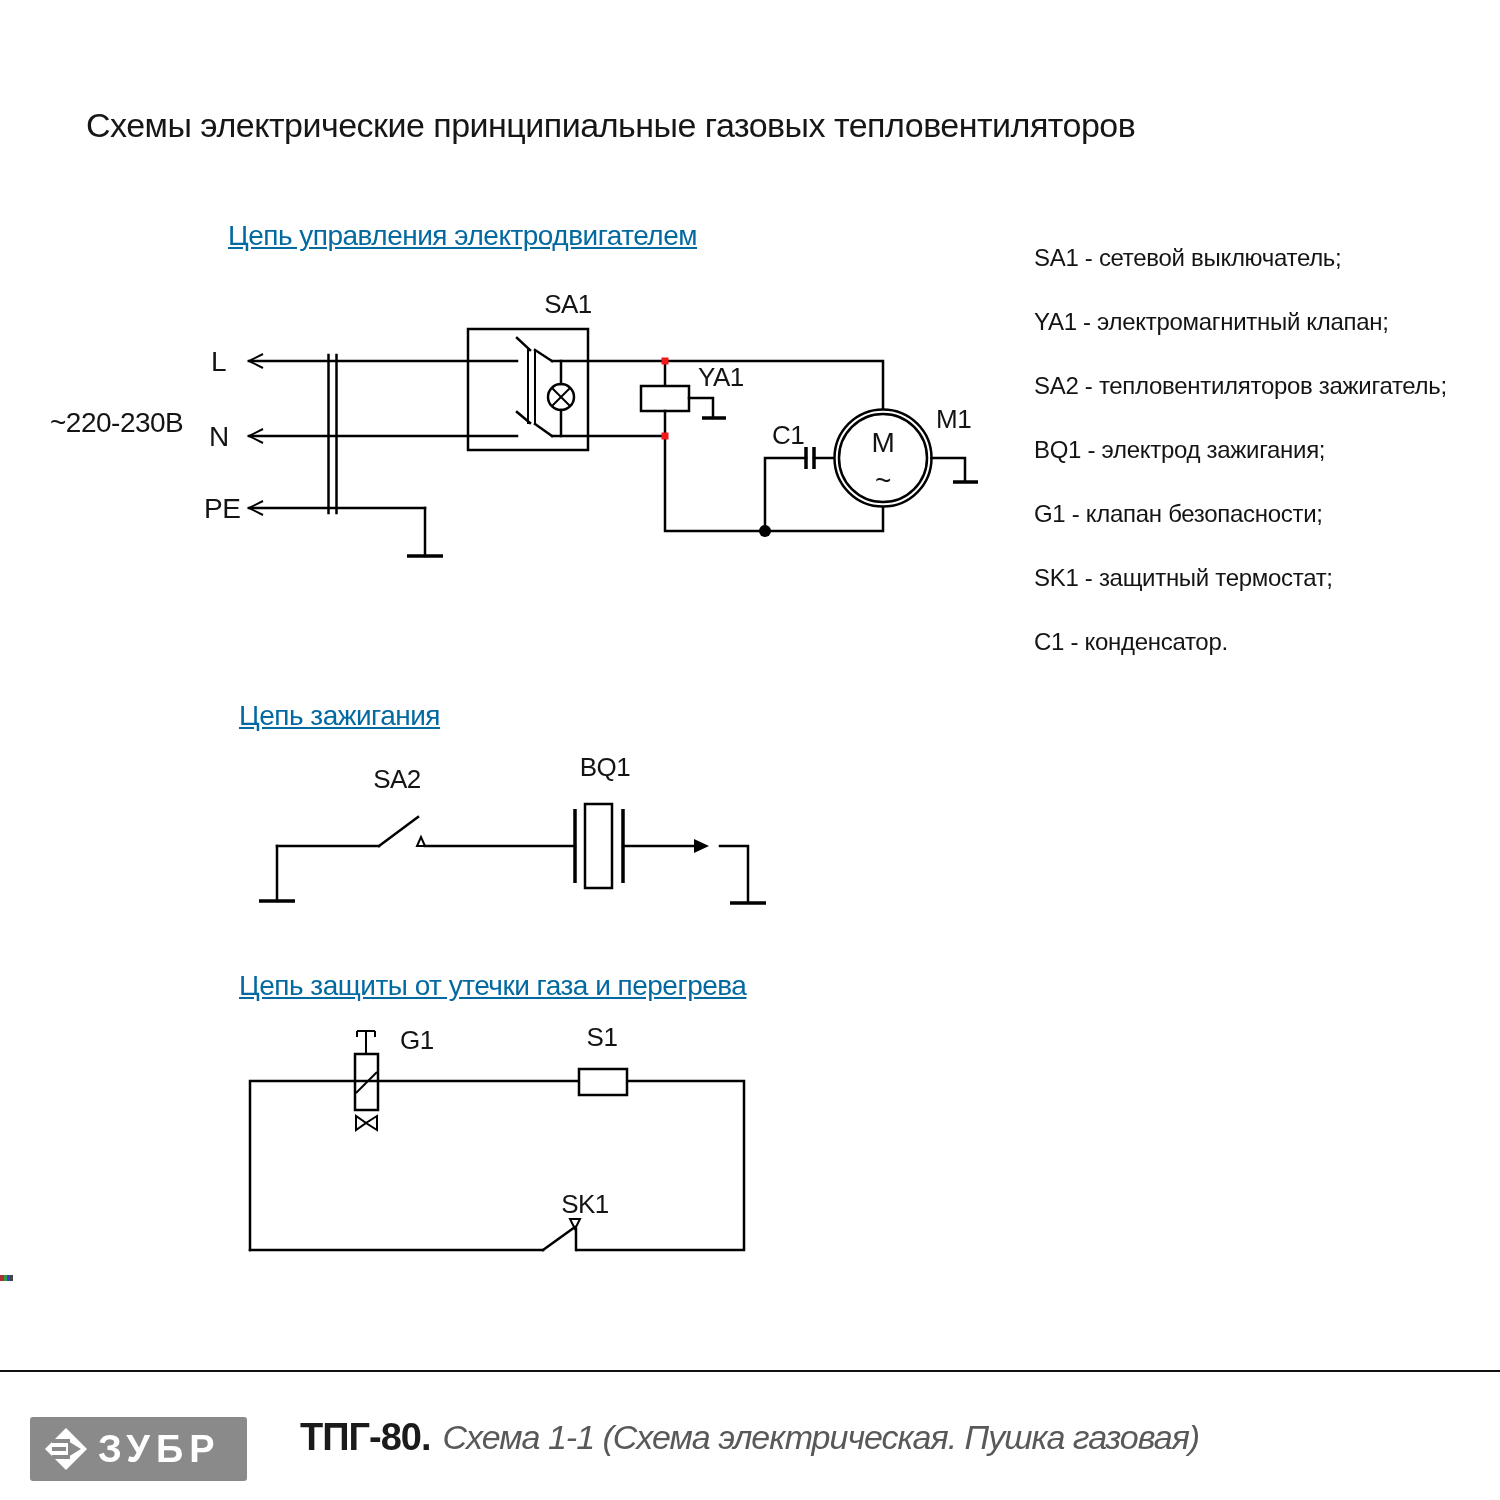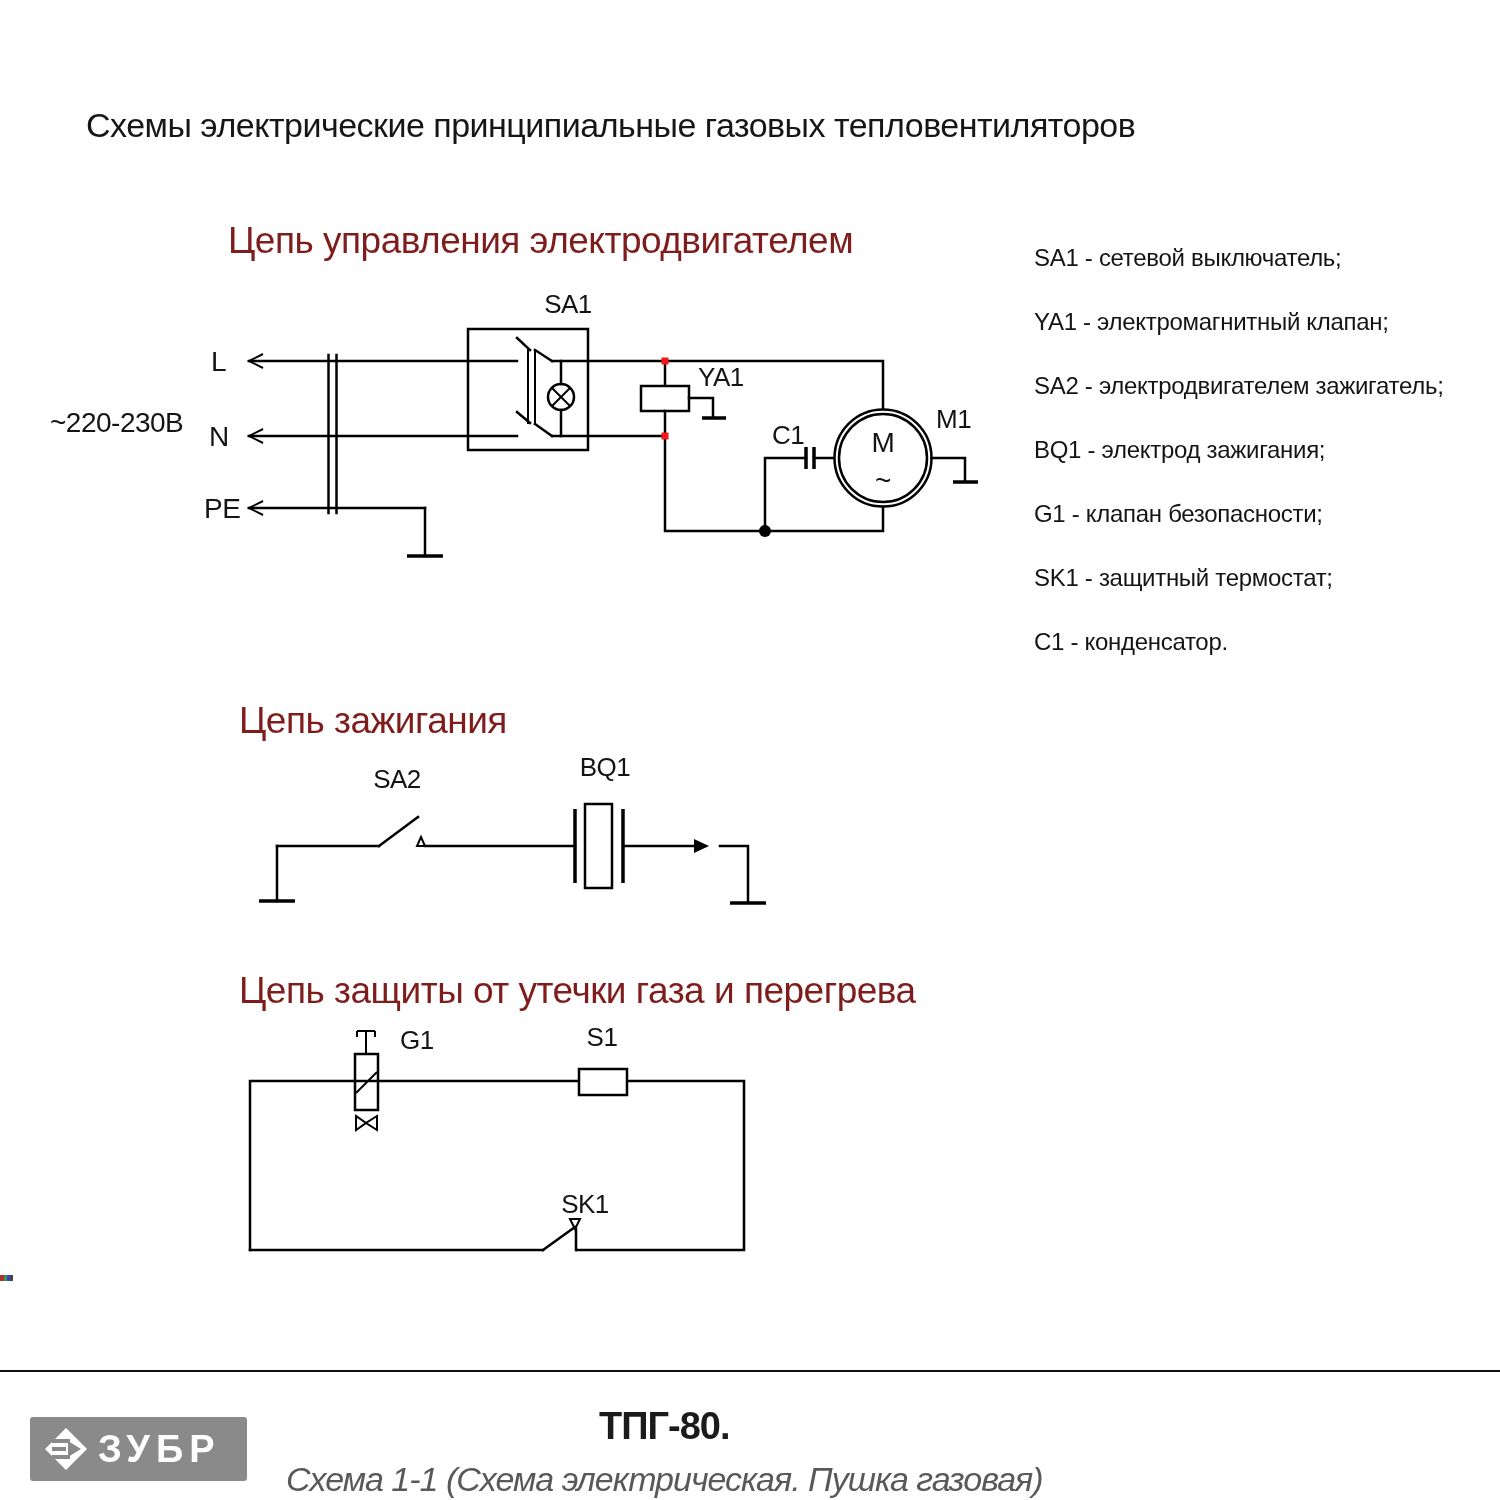--- a/index.html
+++ b/index.html
@@ -1,55 +1,55 @@
 <!DOCTYPE html>
 <html><head>
 <meta charset="utf-8">
 <style>
   html,body{margin:0;padding:0;background:#fff;}
   body{width:1500px;height:1500px;position:relative;overflow:hidden;
        font-family:"Liberation Sans", sans-serif;color:#141414;}
   .abs{position:absolute;}
   .title-main{left:86px;top:106px;font-size:34px;letter-spacing:-0.5px;color:#161616;white-space:nowrap;}
-  .title-sec{font-size:37px;letter-spacing:-0.5px;color:#7f1d1d;white-space:nowrap;}
+  .title-sec{font-size:28px;letter-spacing:-0.5px;color:#0369a1;white-space:nowrap;text-decoration:underline;}
   #t-control{left:228px;top:220px;}
   #t-ignition{left:239px;top:700px;}
   #t-protection{left:239px;top:970px;}
   .legend{left:1018px;top:228px;list-style:none;margin:16px;padding:0;}
   .legend li{font-size:24px;letter-spacing:-0.3px;margin:0 0 36px 0;white-space:nowrap;color:#141414;}
   svg text{font-family:"Liberation Sans", sans-serif;fill:#141414;}
   .lbl{font-size:26px;letter-spacing:-0.5px;}
   .lbl-big{font-size:28px;letter-spacing:-0.5px;}
   .wire{stroke:#000;stroke-width:2.5;fill:none;stroke-linecap:square;}
   .thin{stroke:#000;stroke-width:2;fill:none;}
   .plate{stroke:#000;stroke-width:3.5;fill:none;stroke-linecap:butt;}
   .comp{stroke:#000;stroke-width:2.5;fill:#fff;}
   .comp-open{stroke:#000;stroke-width:2.5;fill:none;}
   .divider{left:0;top:1370px;width:1500px;height:2px;background:#111;}
   .logo-box{left:30px;top:1405px;width:217px;height:64px;background:#8a8a8a;border-radius:3px;
             display:flex;align-items:center;padding-left:14px;box-sizing:border-box;margin-top:12px;}
   .brand-text{color:#fff;font-size:38px;font-weight:700;letter-spacing:6px;margin-left:10px;line-height:1;}
-  .footer-line{left:286px;top:1405px;height:64px;display:flex;align-items:center;gap:12px;white-space:nowrap;flex-direction:column;}
+  .footer-line{left:300px;top:1405px;height:64px;display:flex;align-items:center;gap:12px;white-space:nowrap;}
   .model{font-size:38px;font-weight:700;color:#1b1b1b;letter-spacing:-1px;}
   .caption{font-size:34px;font-weight:400;color:#595959;letter-spacing:-1px;font-style:italic;}
   .artifact{left:0;top:1275px;width:13px;height:6px;
             background:linear-gradient(90deg,#b03030 0 4px,#2f9f3f 4px 7px,#3b3bd0 7px 10px,#444 10px 13px);}
 </style>
 </head>
 <body>
 
 <div class="abs title-main">Схемы электрические принципиальные газовых тепловентиляторов</div>
 <div class="abs title-sec" id="t-control">Цепь управления электродвигателем</div>
 <div class="abs title-sec" id="t-ignition">Цепь зажигания</div>
 <div class="abs title-sec" id="t-protection">Цепь защиты от утечки газа и перегрева</div>
 
 <ul class="abs legend">
   <li>SA1 - сетевой выключатель;</li>
   <li>YA1 - электромагнитный клапан;</li>
-  <li>SA2 - электродвигателем зажигатель;</li>
+  <li>SA2 - тепловентиляторов зажигатель;</li>
   <li>BQ1 - электрод зажигания;</li>
   <li>G1 - клапан безопасности;</li>
   <li>SK1 - защитный термостат;</li>
   <li>C1 - конденсатор.</li>
 </ul>
 
 <svg class="abs" style="left:0;top:0" width="1500" height="1500" viewBox="0 0 1500 1500">
 
   <g>
 

